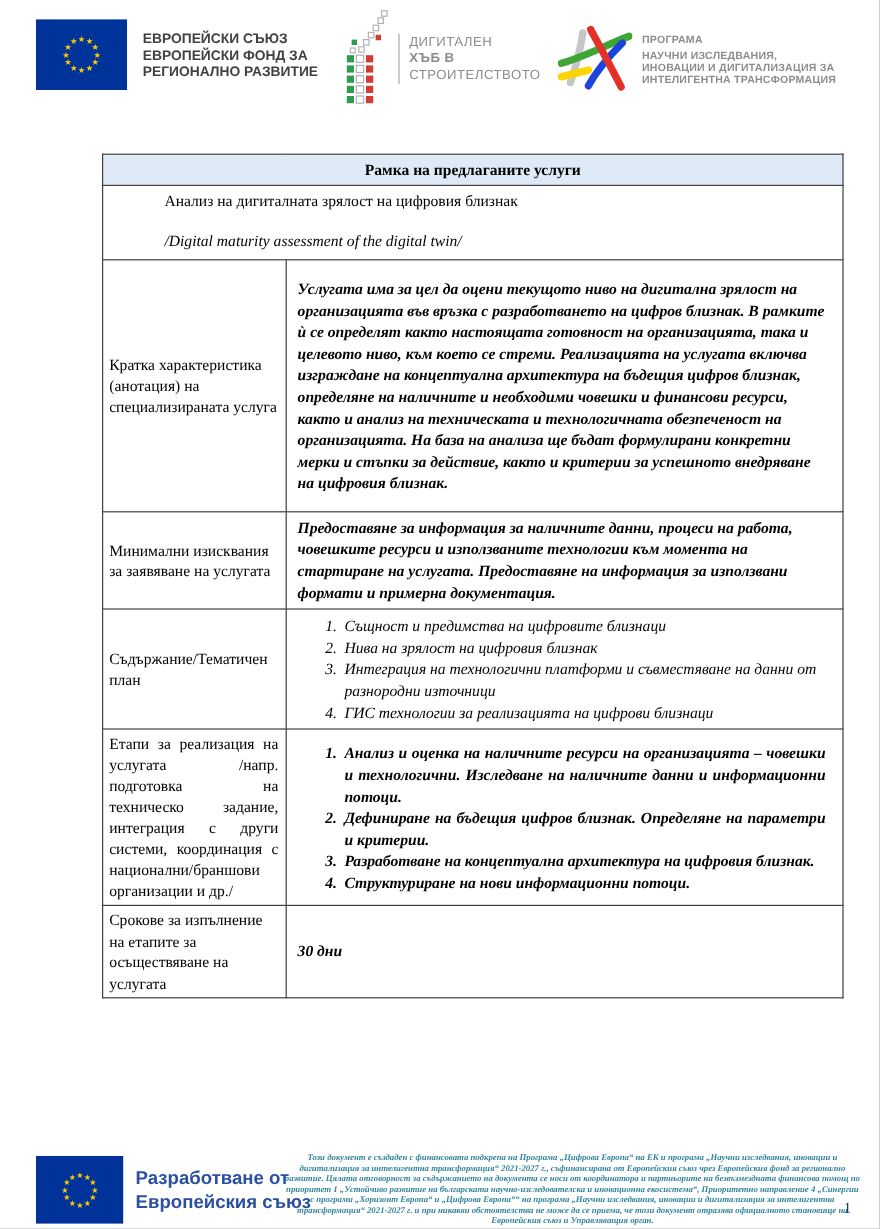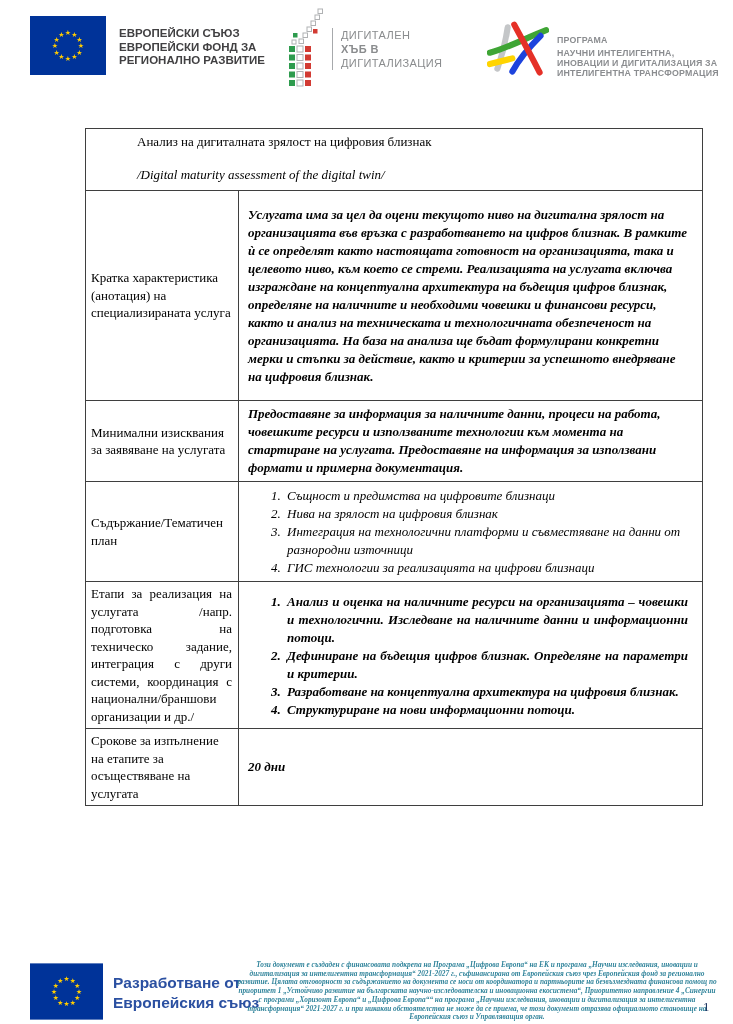--- a/index.html
+++ b/index.html
@@ -6,21 +6,21 @@
   body { background:#888; font-family:"Liberation Serif", serif; }
   .page { position:relative; width:733px; height:1024px; background:#ffffff; margin:0 auto; overflow:hidden; color:#000; }
 
   
   .logo { position:absolute; display:flex; }
   .eu-logo { left:30px; top:16px; }
   .eu-logo-text { margin-left:13px; padding-top:11px; font-family:"Liberation Sans", sans-serif; font-weight:bold; font-size:11.5px; line-height:13.5px; color:#414042; }
   .hub-logo { left:285px; top:6px; align-items:center; }
   .hub-text { border-left:1.5px solid #a7a9ac; margin-left:5px; padding-left:8px; font-family:"Liberation Sans", sans-serif; font-size:11px; line-height:14px; color:#8a8c8e; letter-spacing:0.4px; }
   .hub-text .bold { font-weight:bold; }
-  .program-logo { left:487px; top:20px; align-items:flex-end; }
+  .program-logo { left:465px; top:20px; align-items:center; }
   .program-text { margin-left:8px; font-family:"Liberation Sans", sans-serif; font-weight:bold; font-size:8.8px; line-height:10px; color:#8b8d90; letter-spacing:0.2px; }
   .program-text .first { margin-bottom:3px; }
 
   
   table.services { position:absolute; left:85px; top:128px; width:618px; border-collapse:collapse; table-layout:fixed; }
   table.services td { border:1px solid #3f3f3f; vertical-align:middle; font-size:13px; }
   td.title-cell { background:#deeaf6; text-align:center; font-weight:bold; font-size:13.5px; height:26px; padding:3px 4px; }
   td.service-cell { height:59px; padding:5px 8px 7px 51px; vertical-align:top;margin-top:36px; }
   .service-en { font-style:italic; margin-top:17px; }
   td.label-cell { padding:3px 6px 3px 5px; line-height:17.5px; font-size:12.8px; }
@@ -96,46 +96,49 @@
         <rect x="30" y="9" width="4.5" height="4.5" fill="#fff" stroke="#b0b2b4" stroke-width="1"></rect>
         <rect x="33" y="3" width="4.5" height="4.5" fill="#fff" stroke="#b0b2b4" stroke-width="1"></rect>
         <rect x="8" y="27" width="4.5" height="4.5" fill="#2e9b4e"></rect>
         <rect x="28" y="23" width="4.5" height="4.5" fill="#d23b33"></rect>
         <rect x="7" y="34" width="4" height="4" fill="#fff" stroke="#b0b2b4" stroke-width="1"></rect>
       </g>
     </svg>
     <div class="hub-text">
       <div>ДИГИТАЛЕН</div>
       <div class="bold">ХЪБ В</div>
-      <div>ДИГИТАЛИЗАЦИЯ</div>
+      <div>СТРОИТЕЛСТВОТО</div>
     </div>
   </div>
 
   <div class="logo program-logo">
     <svg width="62" height="58" viewBox="0 0 66 58">
       <path d="M 22,6 C 20,20 16,36 11,50" stroke="#c4c6c8" stroke-width="6.5" fill="none" stroke-linecap="round"></path>
       <path d="M 3,45 C 11,43 19,41 27,39" stroke="#ffd400" stroke-width="6.5" fill="none" stroke-linecap="round"></path>
       <path d="M 3,33 C 22,28 42,17 63,9" stroke="#3fa535" stroke-width="6.5" fill="none" stroke-linecap="round"></path>
       <path d="M 57,15 C 46,26 34,40 27,53" stroke="#1d43dd" stroke-width="6.5" fill="none" stroke-linecap="round"></path>
       <path d="M 29,3 C 37,18 48,38 56,54" stroke="#e53027" stroke-width="6.5" fill="none" stroke-linecap="round"></path>
     </svg>
     <div class="program-text">
       <div class="first">ПРОГРАМА</div>
-      <div>НАУЧНИ ИНТЕЛИГЕНТНА,</div>
+      <div>НАУЧНИ ИЗСЛЕДВАНИЯ,</div>
       <div>ИНОВАЦИИ И ДИГИТАЛИЗАЦИЯ ЗА</div>
       <div>ИНТЕЛИГЕНТНА ТРАНСФОРМАЦИЯ</div>
     </div>
   </div>
 
   <table class="services">
     <colgroup>
         <col style="width:153px">
         <col>
       </colgroup>
     <tbody>
+        <tr>
+      <td colspan="2" class="title-cell">Рамка на предлаганите услуги</td>
+    </tr>
     <tr>
       <td colspan="2" class="service-cell">
         <div>Анализ на дигиталната зрялост на цифровия близнак</div>
         <div class="service-en">/Digital maturity assessment of the digital twin/</div>
       </td>
     </tr>
     <tr style="height:210px;">
       <td class="label-cell">Кратка характеристика (анотация) на специализираната услуга</td>
       <td class="value-cell bi">Услугата има за цел да оцени текущото ниво на дигитална зрялост на организацията във връзка с разработването на цифров близнак. В рамките ѝ се определят както настоящата готовност на организацията, така и целевото ниво, към което се стреми. Реализацията на услугата включва изграждане на концептуална архитектура на бъдещия цифров близнак, определяне на наличните и необходими човешки и финансови ресурси, както и анализ на техническата и технологичната обезпеченост на организацията. На база на анализа ще бъдат формулирани конкретни мерки и стъпки за действие, както и критерии за успешното внедряване на цифровия близнак.</td>
     </tr>
@@ -160,21 +163,21 @@
         <ol>
           <li>Анализ и оценка на наличните ресурси на организацията – човешки и технологични. Изследване на наличните данни и информационни потоци.</li>
           <li>Дефиниране на бъдещия цифров близнак. Определяне на параметри и критерии.</li>
           <li>Разработване на концептуална архитектура на цифровия близнак.</li>
           <li>Структуриране на нови информационни потоци.</li>
         </ol>
       </td>
     </tr>
     <tr style="height:70px;">
       <td class="label-cell">Срокове за изпълнение на етапите за осъществяване на услугата</td>
-      <td class="value-cell bi">20 дни</td>
+      <td class="value-cell bi">30 дни</td>
     </tr>
   </tbody>
     </table>
 
   <div class="footer-flag">
     <svg width="73" height="57" viewBox="0 0 76 59">
       <use href="#eu-flag-sym" width="76" height="59"></use>
     </svg>
   </div>
   <div class="cofund">

